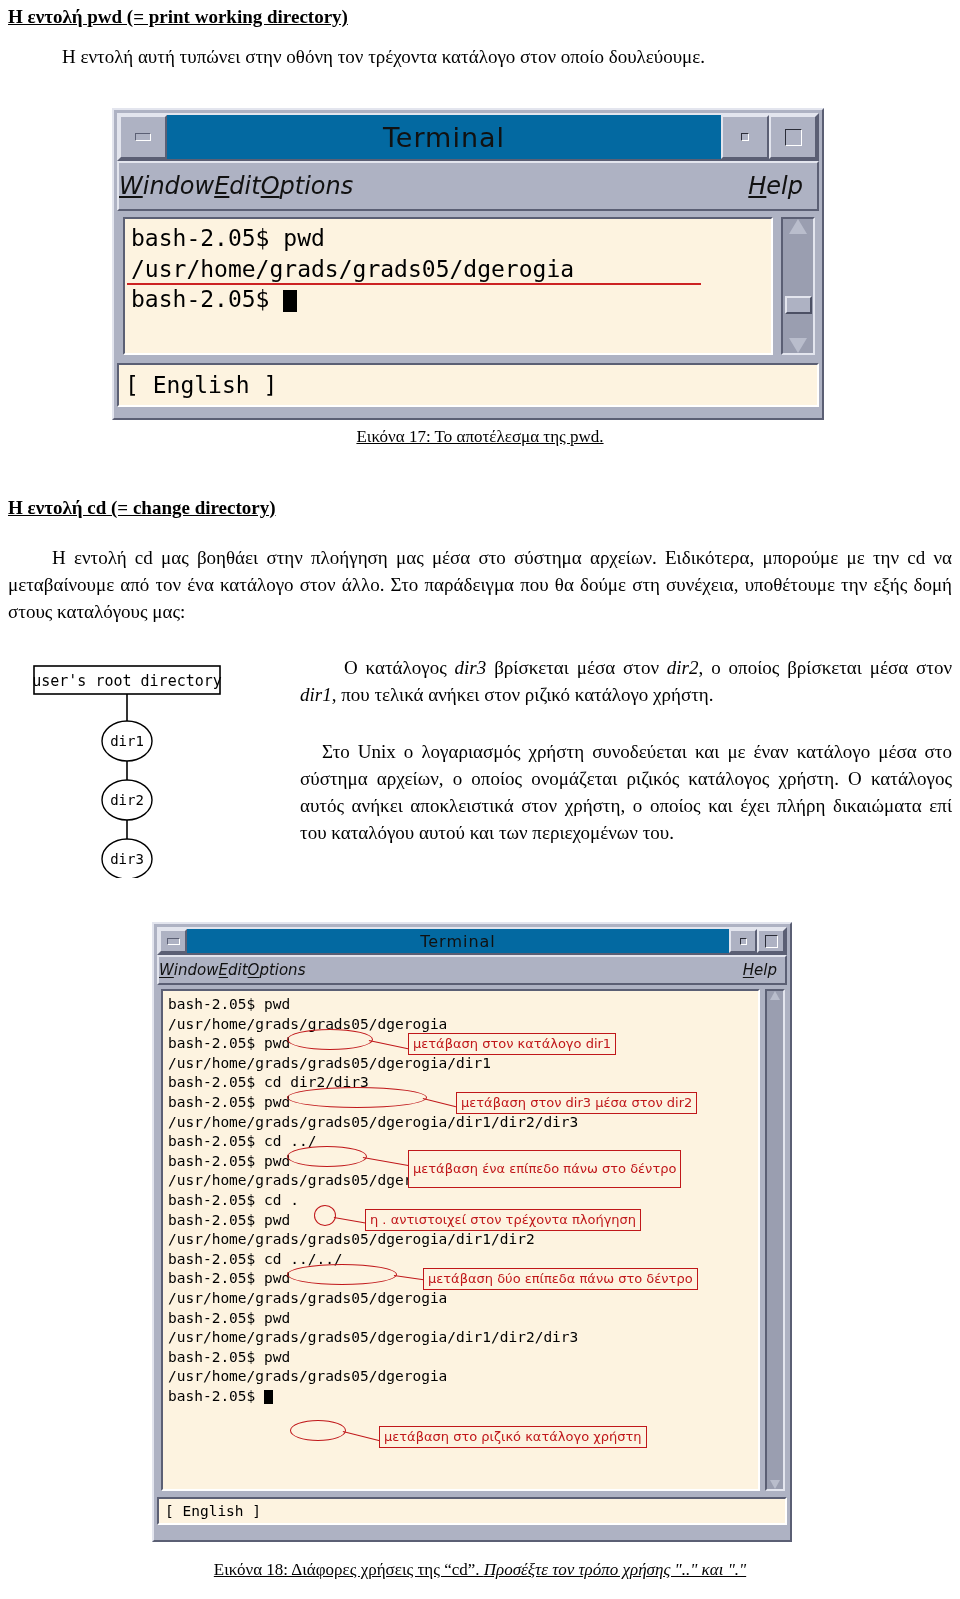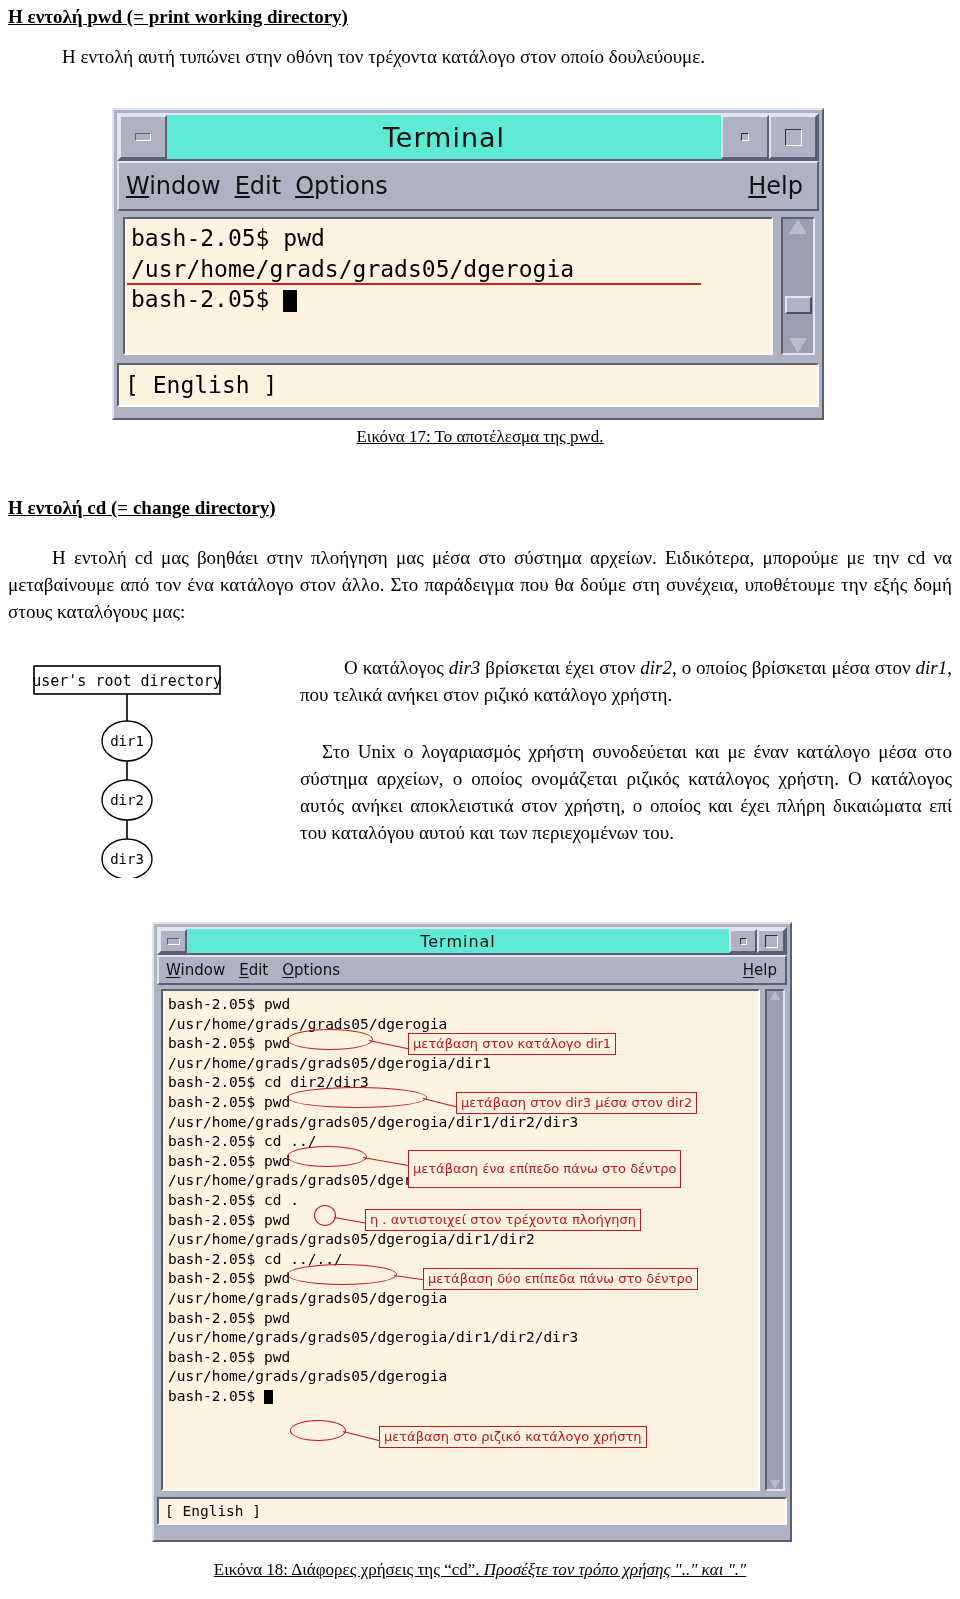--- a/index.html
+++ b/index.html
@@ -57,21 +57,21 @@
     border-left: 2px solid #e3e5ee;
     border-right: 2px solid #5b5f74;
     border-bottom: 2px solid #5b5f74;
     box-sizing: border-box;
     padding: 3px;
     font-family: "DejaVu Sans Mono", monospace;
   }
   .title-row {
     display: flex;
     align-items: stretch;
-    background: #5eead4;
+    background: #0369a1;
     border-top: 2px solid #e3e5ee;
     border-left: 2px solid #e3e5ee;
     border-right: 2px solid #5b5f74;
     border-bottom: 2px solid #5b5f74;
     box-sizing: border-box;
   }
   .tbtn {
     background: #aeb2c3;
     border-top: 2px solid #e3e5ee;
     border-left: 2px solid #e3e5ee;
@@ -122,22 +122,23 @@
     background: #aeb2c3;
     border-top: 2px solid #e3e5ee;
     border-left: 2px solid #e3e5ee;
     border-right: 2px solid #5b5f74;
     border-bottom: 2px solid #5b5f74;
     box-sizing: border-box;
     font-family: "DejaVu Sans", sans-serif;
     color: #111;
   }
   .menubar .mi {
-    padding: 0 7px;
+    padding: 0 0;
     white-space: nowrap;
+    font-style: italic;
   }
   .menubar .mi u { text-underline-offset: 2px; }
   .menubar .spacer { flex: 1 1 auto; }
 
   .body-area {
     display: flex;
     background: #aeb2c3;
     box-sizing: border-box;
   }
   .screen {
@@ -324,21 +325,21 @@
     <text x="95" y="143" font-family="DejaVu Sans Mono, monospace" font-size="14" text-anchor="middle" fill="#000">dir2</text>
 
     <line x1="95" y1="158" x2="95" y2="179" stroke="#000" stroke-width="1.6"></line>
     <ellipse cx="95" cy="197" rx="25" ry="20" fill="#ffffff" stroke="#000" stroke-width="1.4"></ellipse>
     <text x="95" y="202" font-family="DejaVu Sans Mono, monospace" font-size="14" text-anchor="middle" fill="#000">dir3</text>
   </svg>
 </div>
 
 <div id="right-col">
   <p class="doc-para indent" style="margin:0 0 30px 0;">
-    <span>Ο κατάλογος </span><span class="it">dir3</span><span> βρίσκεται έχει στον </span><span class="it">dir2</span><span>, ο οποίος βρίσκεται μέσα στον </span><span class="it">dir1</span><span>, που τελικά ανήκει στον ριζικό κατάλογο χρήστη.</span>
+    <span>Ο κατάλογος </span><span class="it">dir3</span><span> βρίσκεται μέσα στον </span><span class="it">dir2</span><span>, ο οποίος βρίσκεται μέσα στον </span><span class="it">dir1</span><span>, που τελικά ανήκει στον ριζικό κατάλογο χρήστη.</span>
   </p>
   <p class="doc-para" style="margin:0;text-indent:22px;">Στο Unix ο λογαριασμός χρήστη συνοδεύεται και με έναν κατάλογο μέσα στο σύστημα αρχείων, ο οποίος ονομάζεται ριζικός κατάλογος χρήστη. Ο κατάλογος αυτός ανήκει αποκλειστικά στον χρήστη, ο οποίος και έχει πλήρη δικαιώματα επί του καταλόγου αυτού και των περιεχομένων του.</p>
 </div>
 
 <div id="term2-wrap">
   <div class="mwin" style="width:640px;height:620px;">
 
     <div class="title-row" style="height:28px;">
       <div class="tbtn" style="width:28px;">
         <span class="minsq" style="width:11px;height:5px;"></span>

